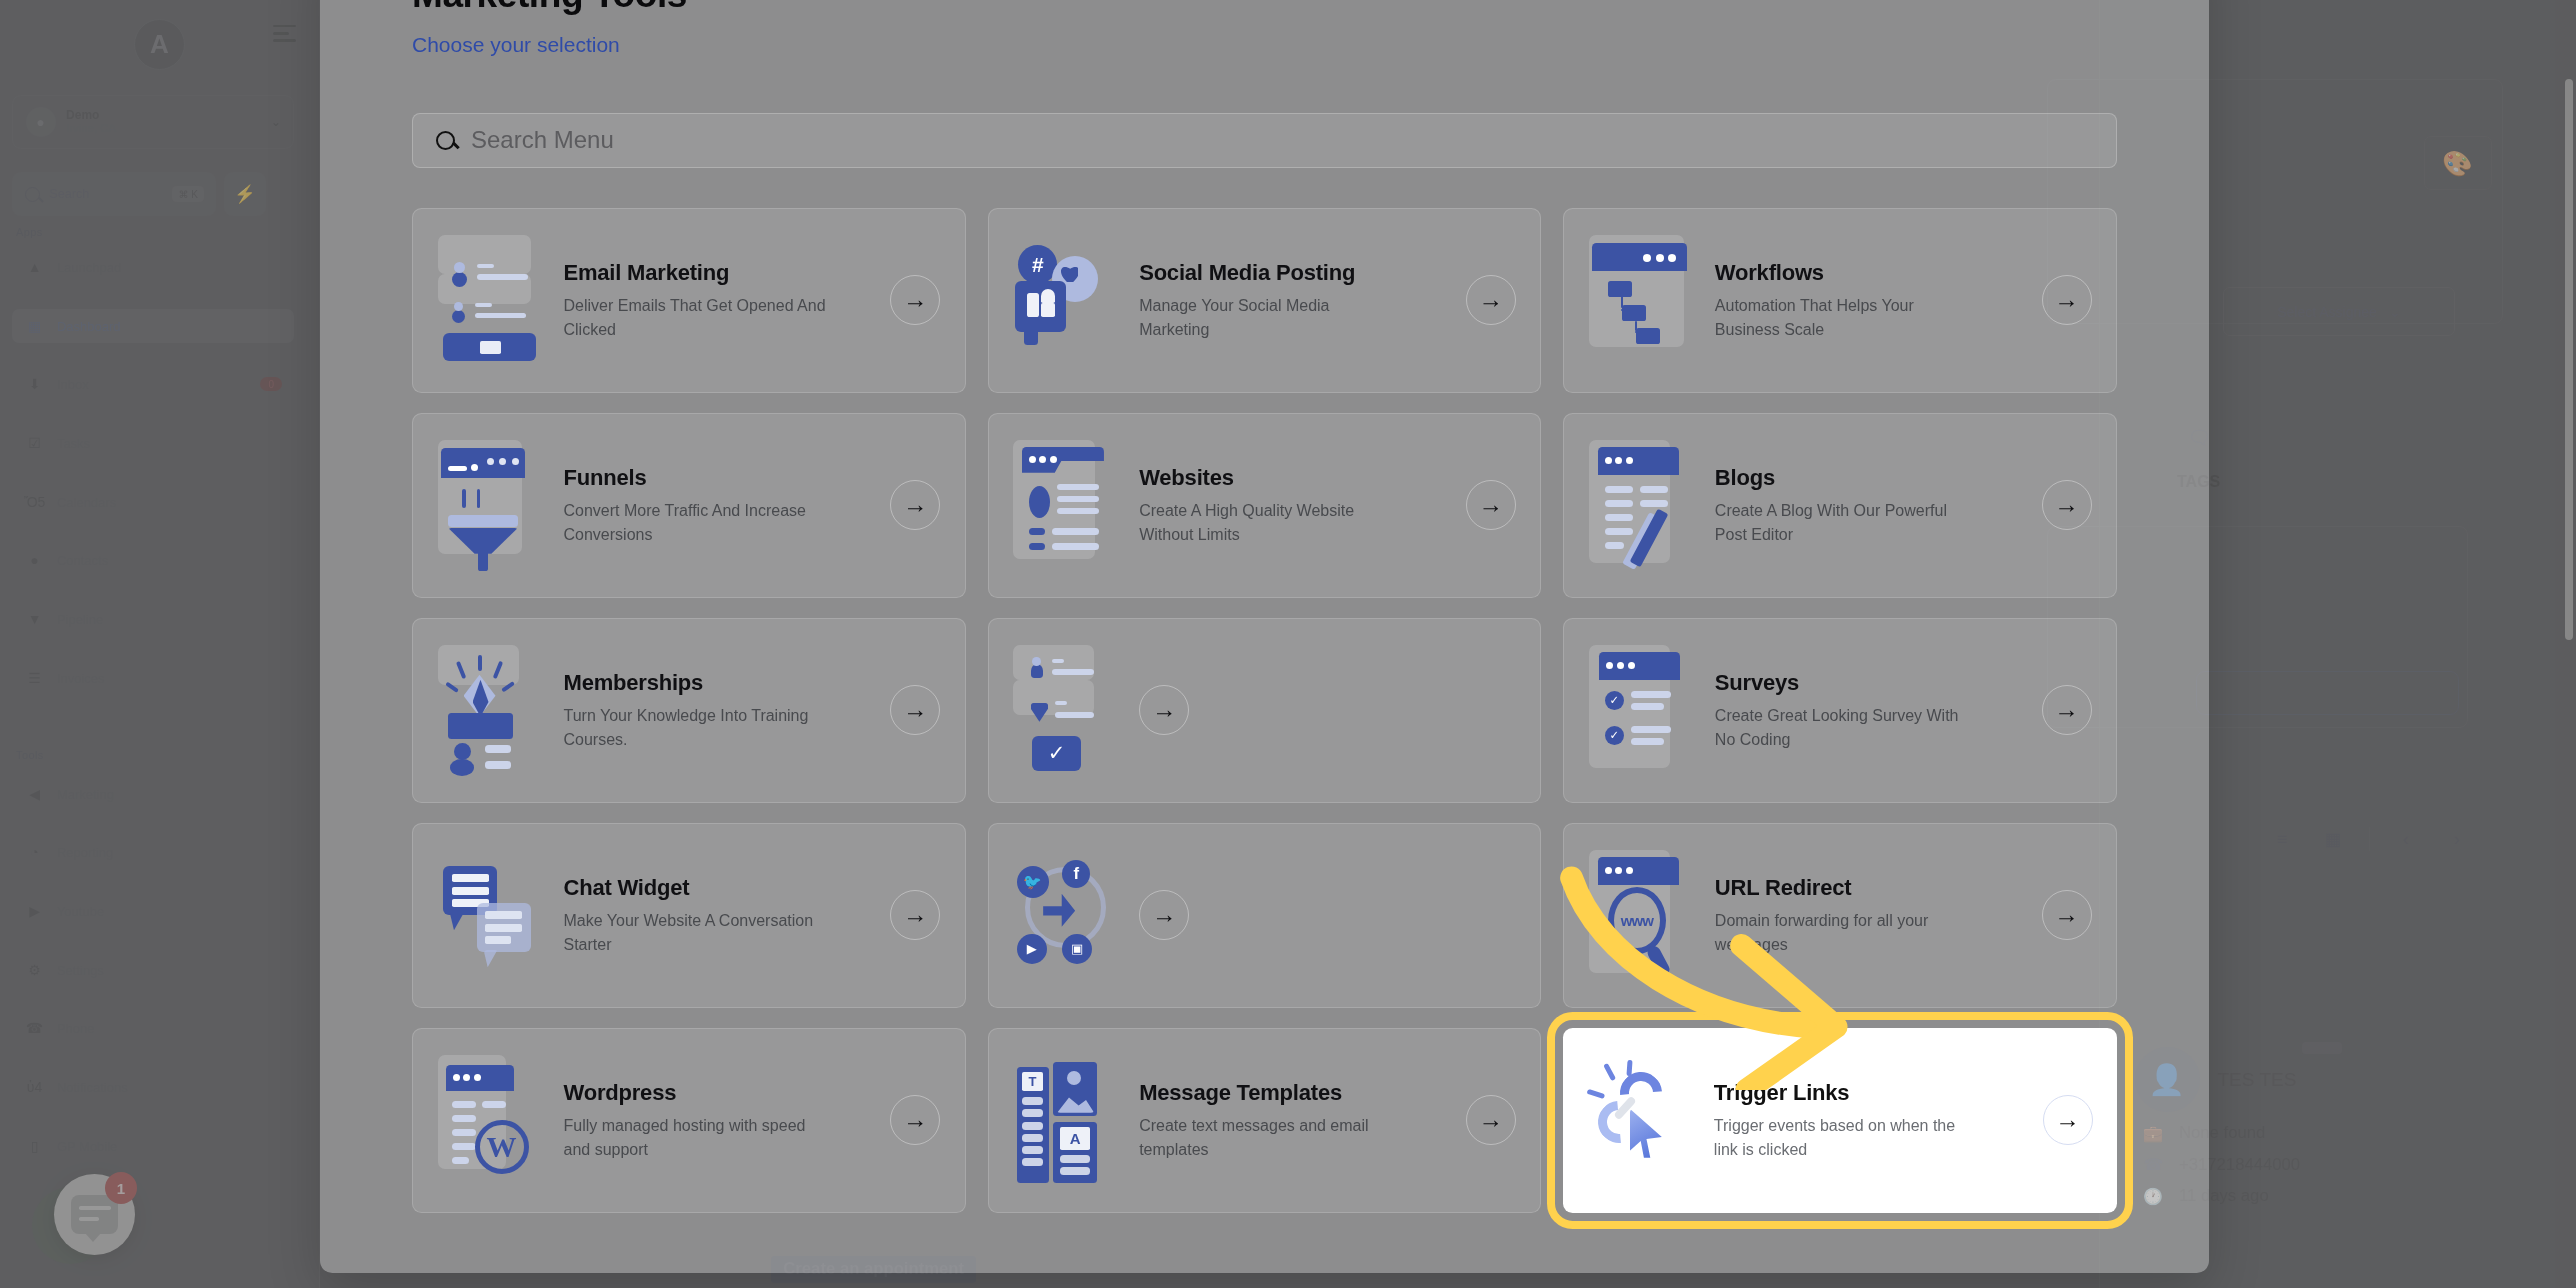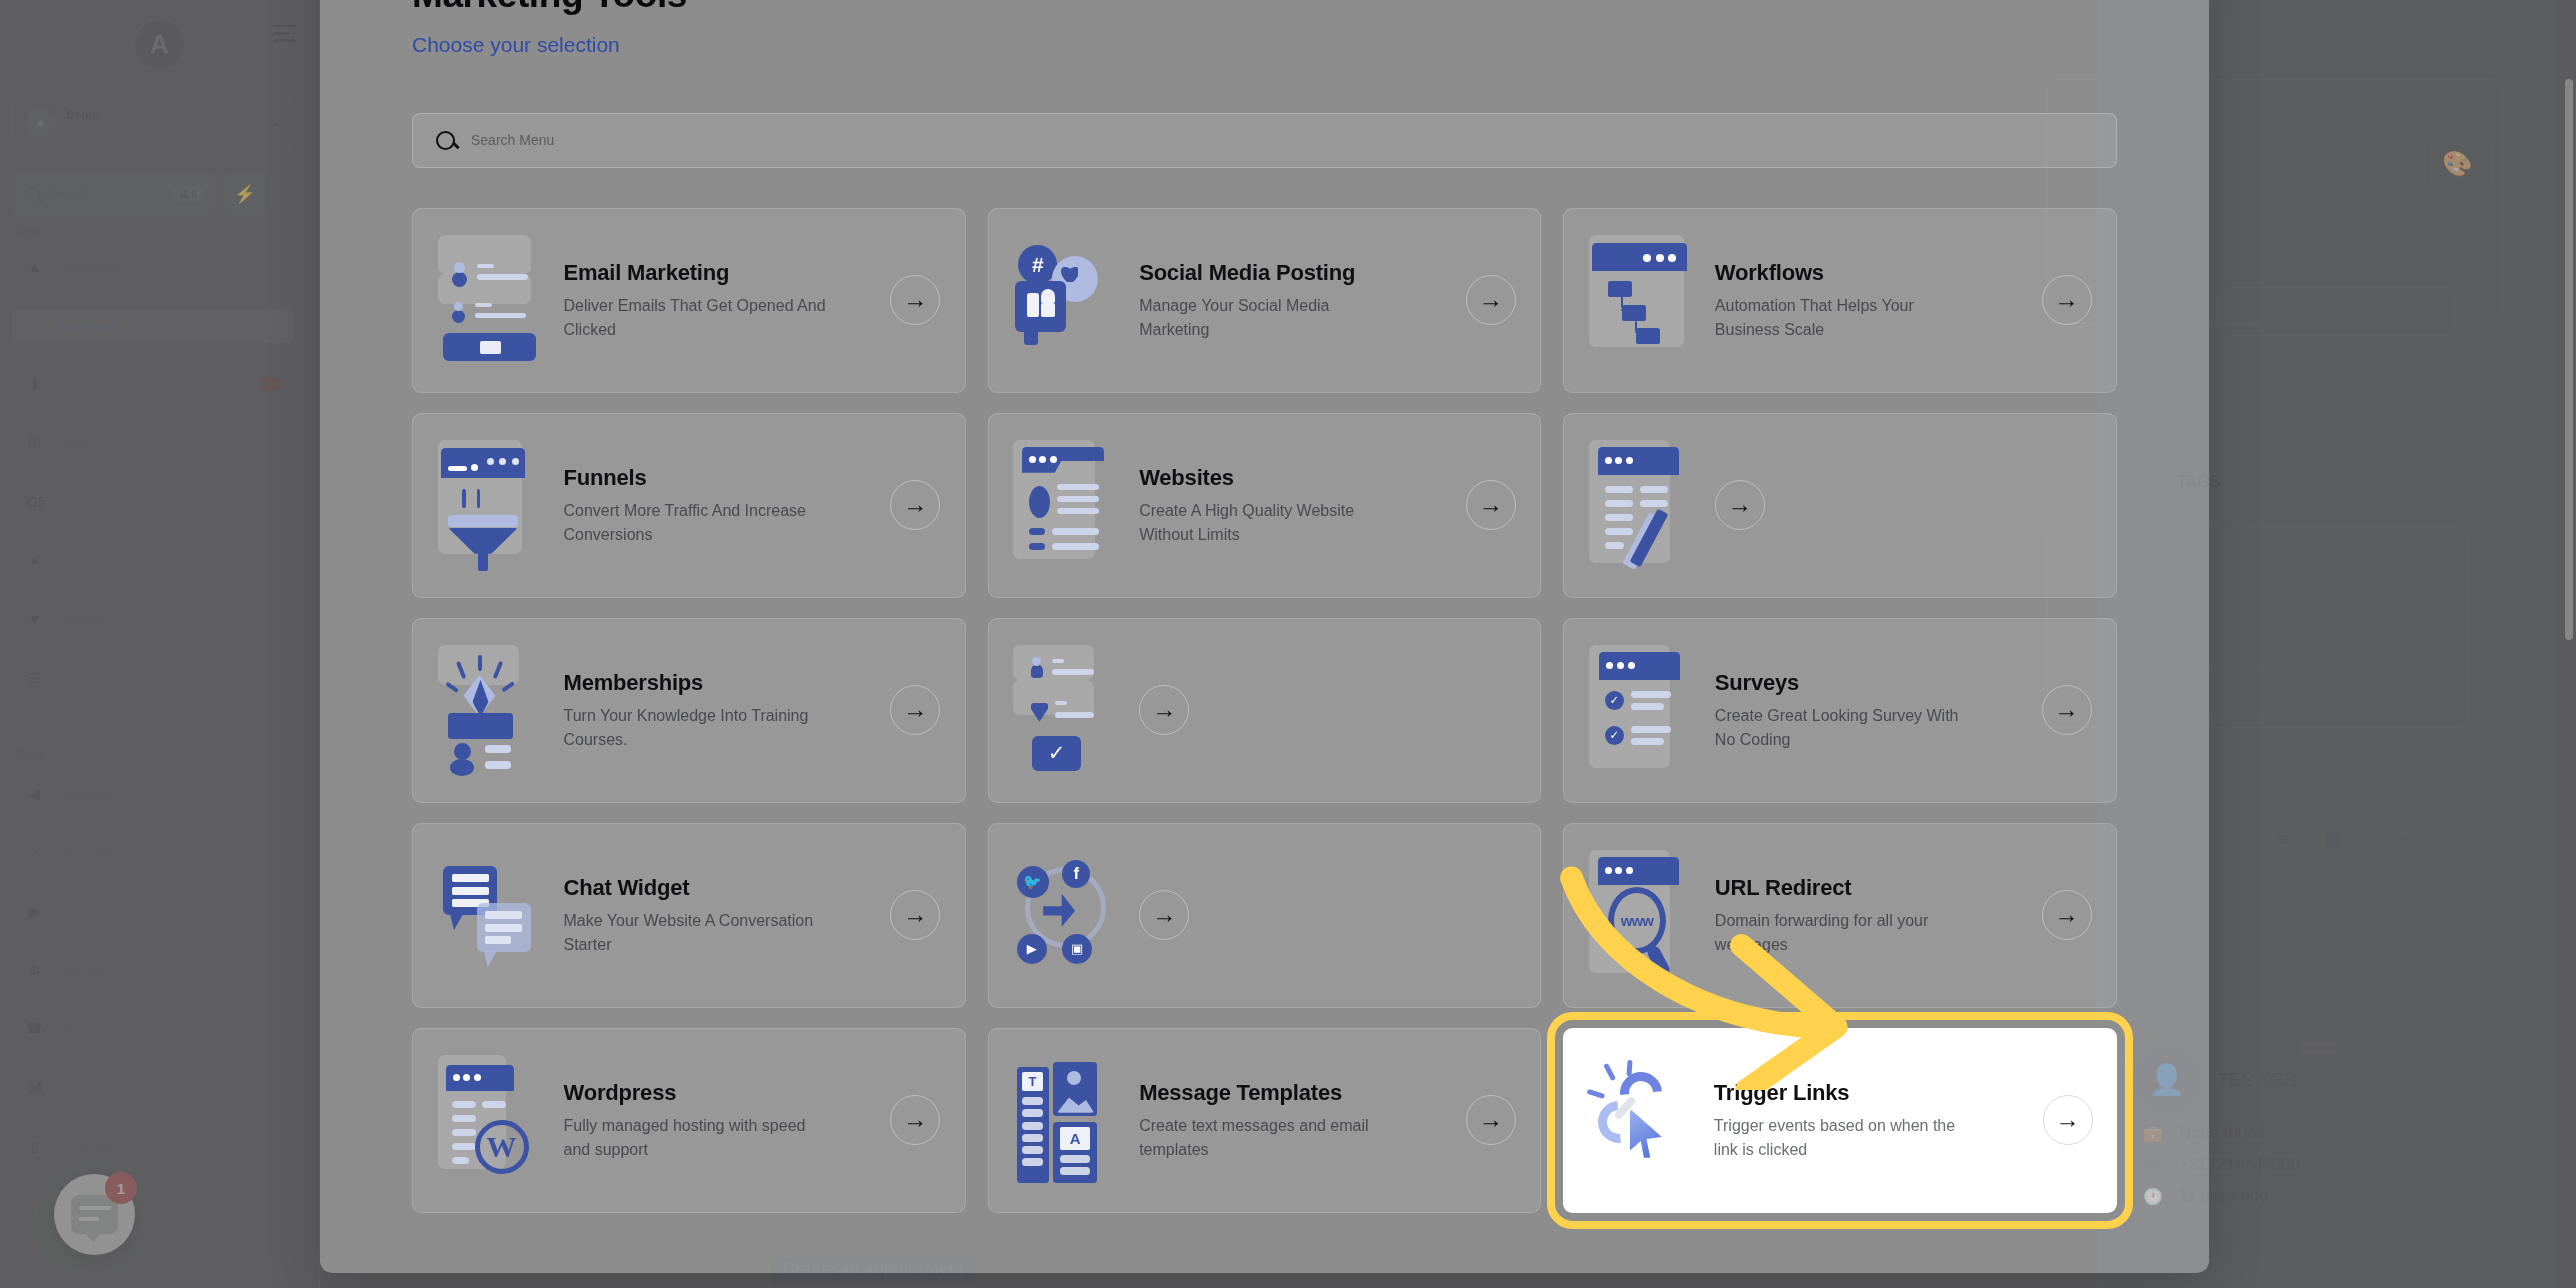--- a/index.html
+++ b/index.html
@@ -151,21 +151,21 @@
 
   #search-box {
     margin-top: 56px; height: 55px; width: 1705px;
     background: rgba(255,255,255,0.10);
     border: 0.9px solid rgba(255,255,255,0.22);
     border-radius: 8px;
     display: flex; align-items: center; gap: 16px; padding: 0 23px;
   }
   #search-ico { width: 19px; height: 19px; border: 2.6px solid #111; border-radius: 50%; position: relative; flex: none; }
   #search-ico::after { content: ''; position: absolute; width: 8px; height: 2.6px; background: #111; transform: rotate(45deg); right: -7px; bottom: 0.9px; }
-  #search-placeholder { font-size: 14px; color: #5c5c5f; }
+  #search-placeholder { font-size: 24px; color: #5c5c5f; }
 
   
   #grid {
     margin-top: 40px; width: 1705px;
     display: grid; grid-template-columns: repeat(3, 1fr);
     column-gap: 22px; row-gap: 20px;
   }
   .card {
     position: relative; height: 185px;
     background: rgba(255,255,255,0.10);
@@ -498,20 +498,24 @@
       <div class="bx llblue" style="left:16px;top:46px;width:28px;height:7px"></div>
       <div class="bx llblue" style="left:51px;top:46px;width:28px;height:7px"></div>
       <div class="bx llblue" style="left:16px;top:60px;width:28px;height:7px"></div>
       <div class="bx llblue" style="left:51px;top:60px;width:28px;height:7px"></div>
       <div class="bx llblue" style="left:16px;top:74px;width:28px;height:7px"></div>
       <div class="bx llblue" style="left:16px;top:88px;width:28px;height:7px"></div>
       <div class="bx llblue" style="left:16px;top:102px;width:19px;height:7px"></div>
       <div class="bx lblue" style="left:46px;top:72px;width:14px;height:58px;transform:rotate(28deg);border-radius:2.6px"></div>
       <div class="bx blue" style="left:54px;top:68px;width:12.3px;height:60px;transform:rotate(28deg);border-radius:2.6px"></div>
             </div>
+          </div>
+          <div class="card-text">
+            <div class="card-title">Blogs</div>
+            <div class="card-desc">Create A Blog With Our Powerful Post Editor</div>
           </div>
           <div class="card-arrow">→</div>
         </div>
         <div class="card">
           <div class="card-art">
             <div class="art">
       <div class="bx blue" style="left:21px;top:16px;width:4.4px;height:17.5px;transform:rotate(-22deg);border-radius:2.6px"></div>
       <div class="bx blue" style="left:40px;top:10.5px;width:4.4px;height:16px;border-radius:2.6px"></div>
       <div class="bx blue" style="left:58px;top:16px;width:4.4px;height:17.5px;transform:rotate(22deg);border-radius:2.6px"></div>
       <div class="bx blue" style="left:12.3px;top:35px;width:4.4px;height:14px;transform:rotate(-55deg);border-radius:2.6px"></div>

